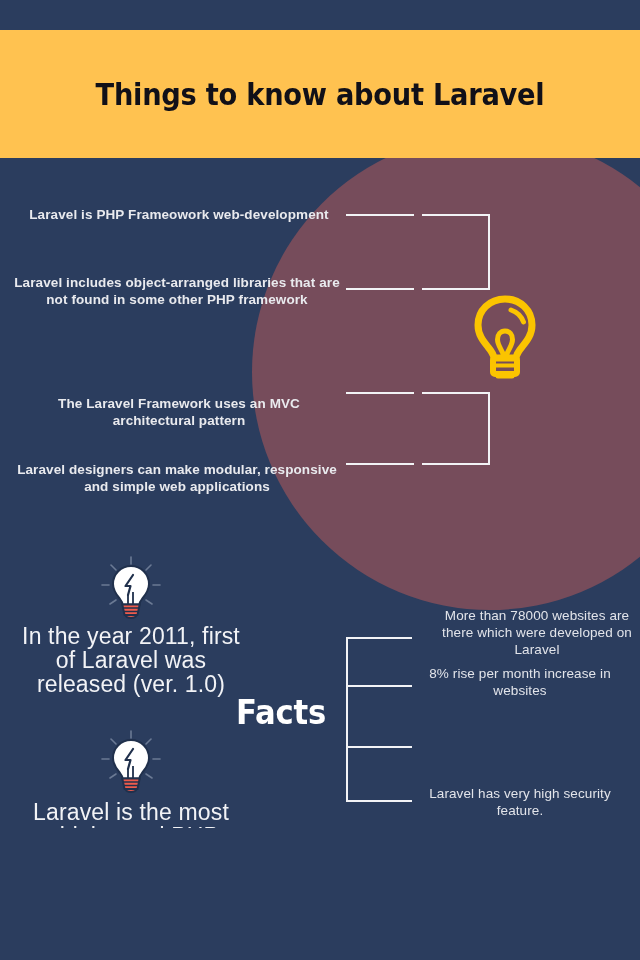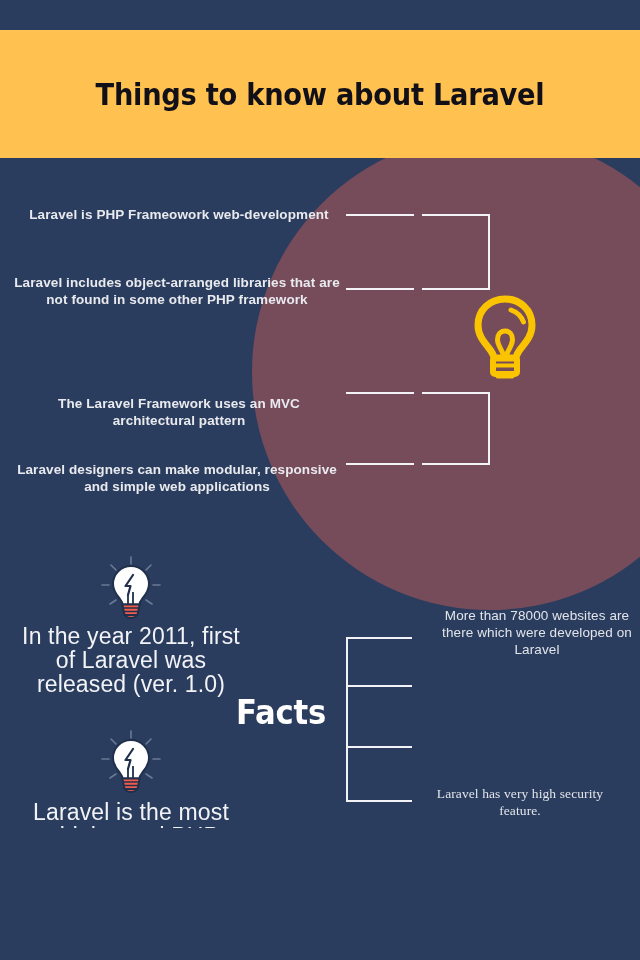--- a/index.html
+++ b/index.html
@@ -100,21 +100,21 @@
     position:absolute;z-index:4;
     color:#e2e4ea;
     font-size:13.5px;
     line-height:17px;
     text-align:center;
     letter-spacing:.1px;
   }
   .f1{left:420px;top:607px;width:200px;margin-left:17px;}
   .f2{left:420px;top:665px;width:200px;}
   .f3{left:420px;top:725px;width:200px;}
-  .f4{left:420px;top:785px;width:200px;font-family:Liberation Serif, serif;}
+  .f4{left:420px;top:785px;width:200px;}
 </style>
 </head>
 <body>
 
 <div id="stage">
 
   <div class="circle"></div>
 
   <div class="band-top"></div>
 
@@ -204,17 +204,18 @@
 
   <div class="fbrk">
     <div class="vline" style="left:346px;top:637px;height:165px;"></div>
     <div class="hline" style="left:346px;top:637px;width:66px;"></div>
     <div class="hline" style="left:346px;top:685px;width:66px;"></div>
     <div class="hline" style="left:346px;top:746px;width:66px;"></div>
     <div class="hline" style="left:346px;top:800px;width:66px;"></div>
   </div>
 
   <div class="fact f1">More than 78000 websites are there which were developed on Laravel</div>
+  <div class="fact f2">8% rise per month increase in websites</div>
   <div class="fact f4">Laravel has very high security feature.</div>
 
   <div class="band-bottom"></div>
 
 </div>
 
 </body></html>

